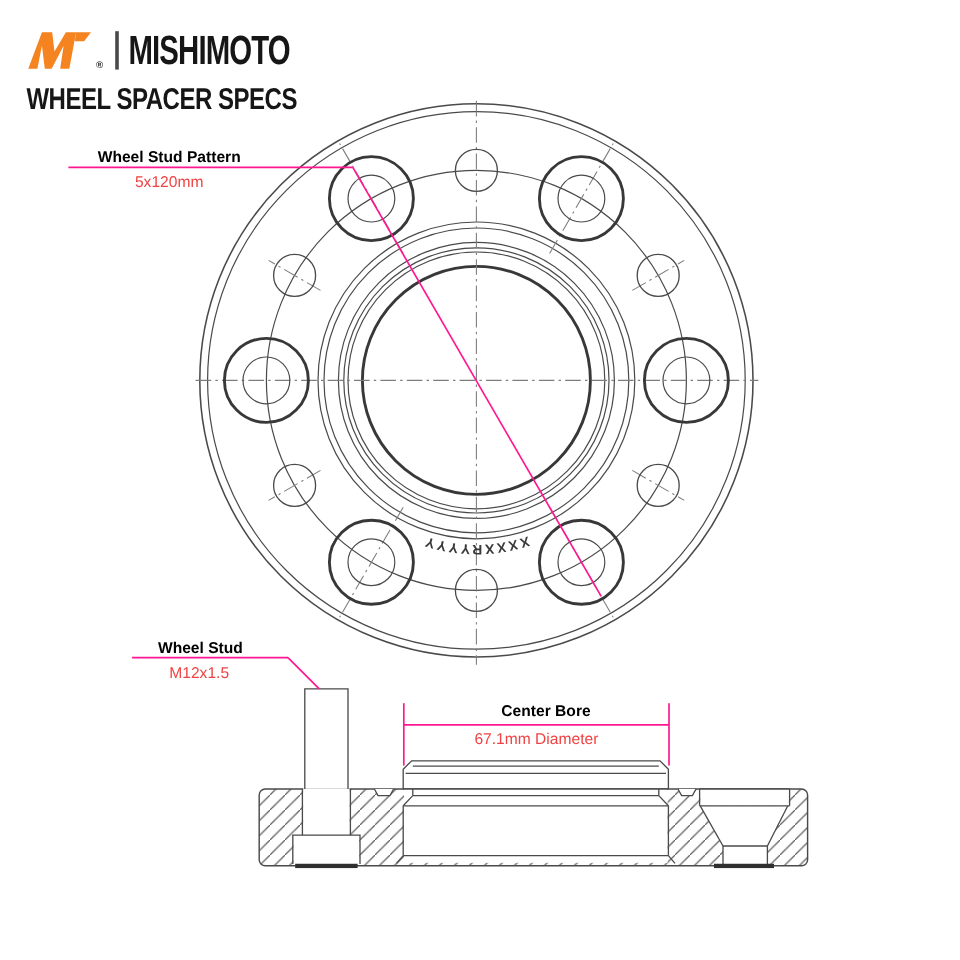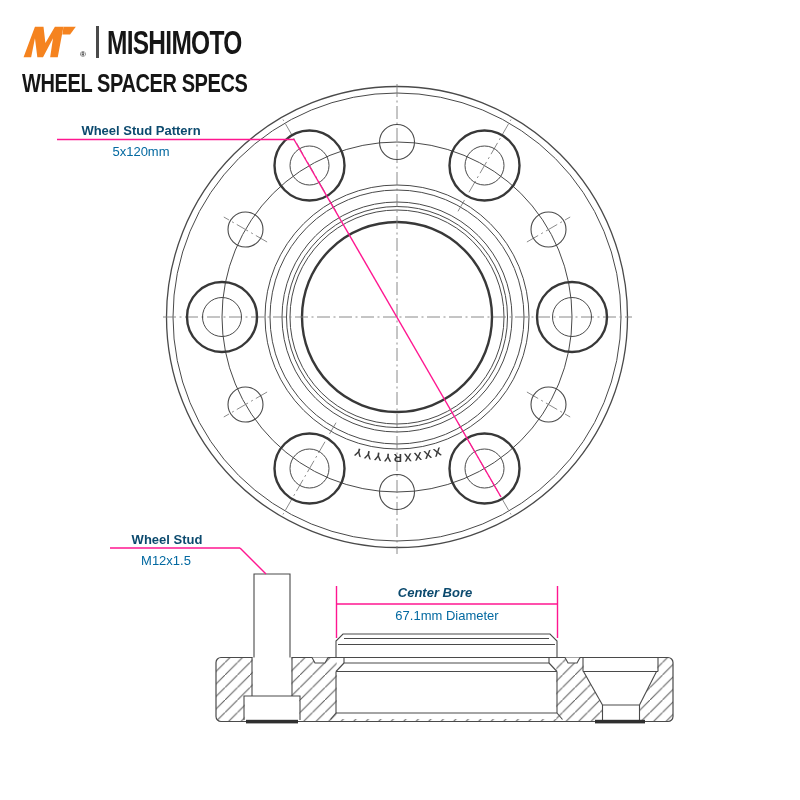--- a/index.html
+++ b/index.html
@@ -13,23 +13,23 @@
   .reg-mark{font-size:8px;color:#2a2a2a;position:relative;top:12px;left:-4px;font-weight:bold;}
   .divider{width:3px;height:32px;background:#4a4a4a;margin:0 8px 0 6px;}
   .brand{
     font-size:34px;font-weight:bold;color:#161616;letter-spacing:-1px;
     transform:scaleX(0.72);transform-origin:left center;white-space:nowrap;
   }
   .subtitle{
     font-size:25px;font-weight:bold;color:#161616;letter-spacing:-0.5px;
     transform:scaleX(0.80);transform-origin:left center;margin-top:7px;white-space:nowrap;
   }
-  .lbl{position:absolute;width:200px;text-align:center;color:#0c4a6e;}
+  .lbl{position:absolute;width:200px;text-align:center;color:#000000;}
   .lbl.bold{font-weight:bold;font-size:13px;}
-  .lbl.val{font-size:13px;color:#0369a1;}
+  .lbl.val{font-size:13px;color:#ef4444;}
   svg.drawing{position:absolute;left:0;top:0;width:800px;height:800px;}
   .engrave{font-size:11.5px;font-weight:bold;letter-spacing:2px;fill:#3a3a3a;}
 </style>
 </head>
 <body>
 
 <div class="header">
   <div class="logo-row">
     <svg class="m-logo" viewBox="0 0 64 40">
       <path d="M1,36 L13,4 H22 L24,21 L34,4 H43 L37,36 H29 L32,16 L21.5,36 H15.5 L13,16 L9,36 Z" fill="#F5831F" stroke="none"></path>
@@ -188,14 +188,14 @@
     <line x1="336.5" y1="604" x2="557.5" y2="604"></line>
   </g>
 </svg>
 
 <div class="lbl bold" style="left:41px;top:123px;">Wheel Stud Pattern</div>
 <div class="lbl val" style="left:41px;top:144px;">5x120mm</div>
 
 <div class="lbl bold" style="left:67px;top:532px;text-align:center;">Wheel Stud</div>
 <div class="lbl val" style="left:66px;top:553px;text-align:center;">M12x1.5</div>
 
-<div class="lbl bold" style="left:335px;top:585px;font-style:italic;">Center Bore</div>
+<div class="lbl bold" style="left:355px;top:585px;">Center Bore</div>
 <div class="lbl val" style="left:347px;top:608px;">67.1mm Diameter</div>
 
 </body></html>

